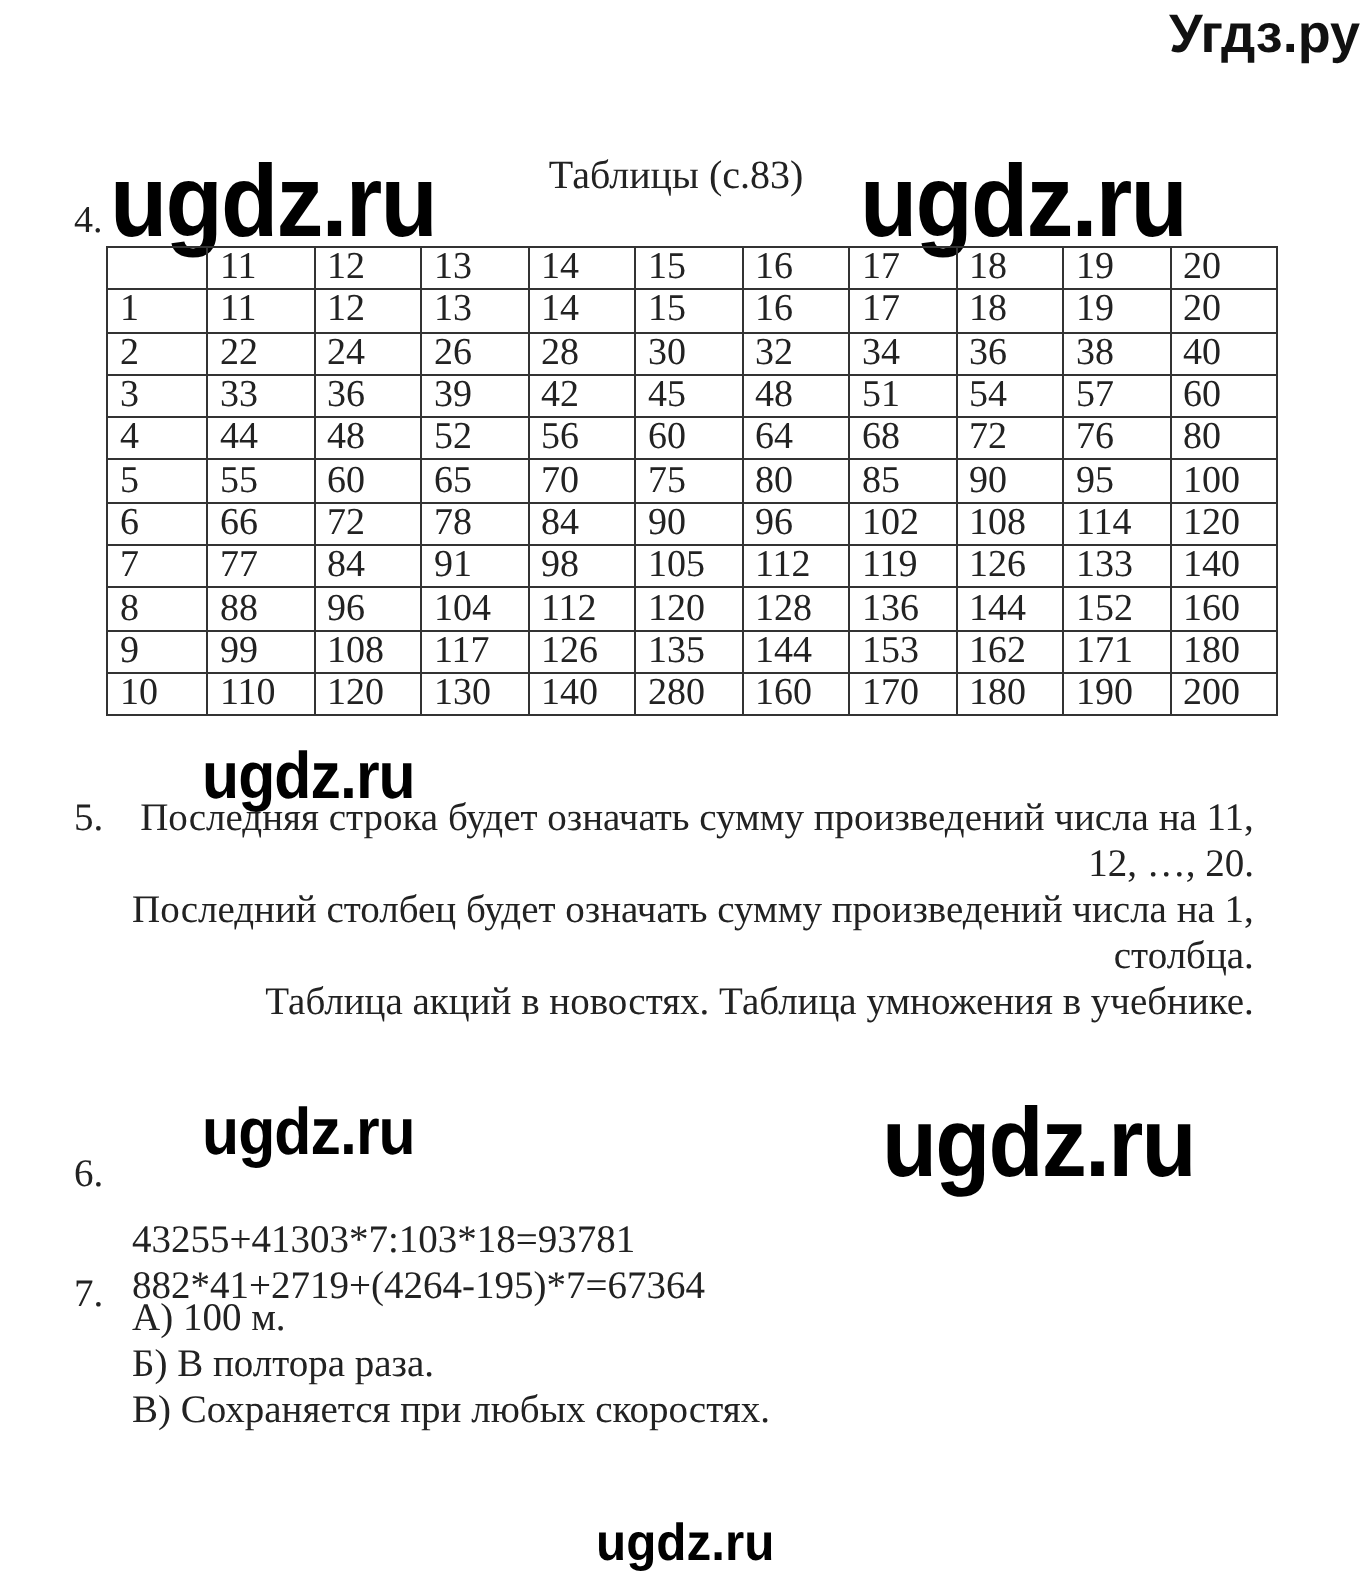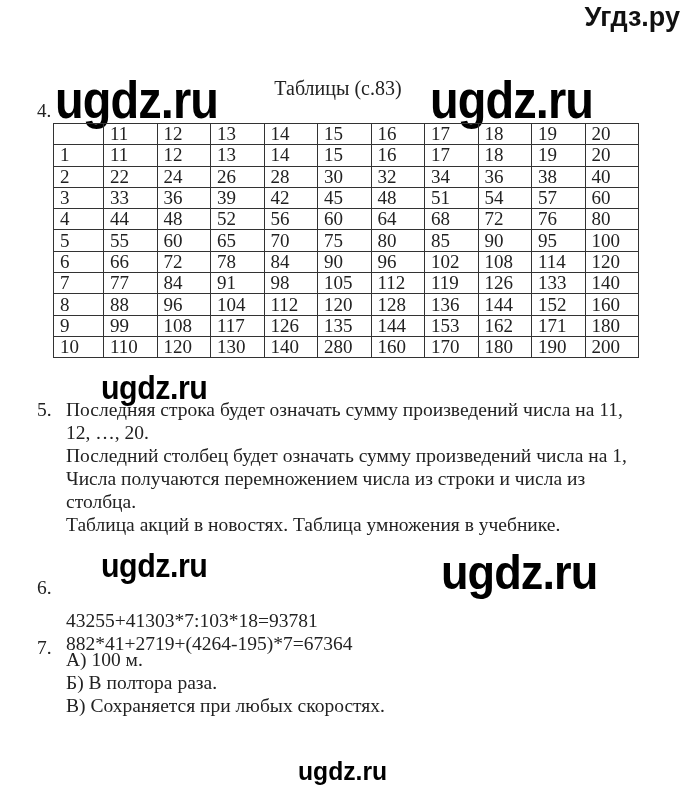--- a/index.html
+++ b/index.html
@@ -184,25 +184,24 @@
         <td class="cn">180</td>
         <td class="cn">190</td>
         <td class="cn">200</td>
       </tr>
     </tbody>
 </table>
 
 <div class="wm wm-med sans" style="left:101px; top:371px;">ugdz.ru</div>
 
 <div class="para serif" style="left:37px; top:398px;">5.</div>
-<div class="para serif" style="left:66px; top:398px;">
+<div class="para serif" style="left:66px; top:398px;text-align:right;">
   <span class="line">Последняя строка будет означать сумму произведений числа на 11,</span>
   <span class="line">12, …, 20.</span>
   <span class="line">Последний столбец будет означать сумму произведений числа на 1,</span>
-  <span class="line">Числа получаются перемножением числа из строки и числа из</span>
   <span class="line">столбца.</span>
   <span class="line">Таблица акций в новостях. Таблица умножения в учебнике.</span>
 </div>
 
 <div class="wm wm-med sans" style="left:101px; top:549px;">ugdz.ru</div>
 <div class="wm wm-big sans" style="left:441px; top:548px; font-size:49px;">ugdz.ru</div>
 
 <div class="para serif" style="left:37px; top:576px;">6.</div>
 <div class="para serif" style="left:66px; top:609px;">
   <span class="line">43255+41303*7:103*18=93781</span>

